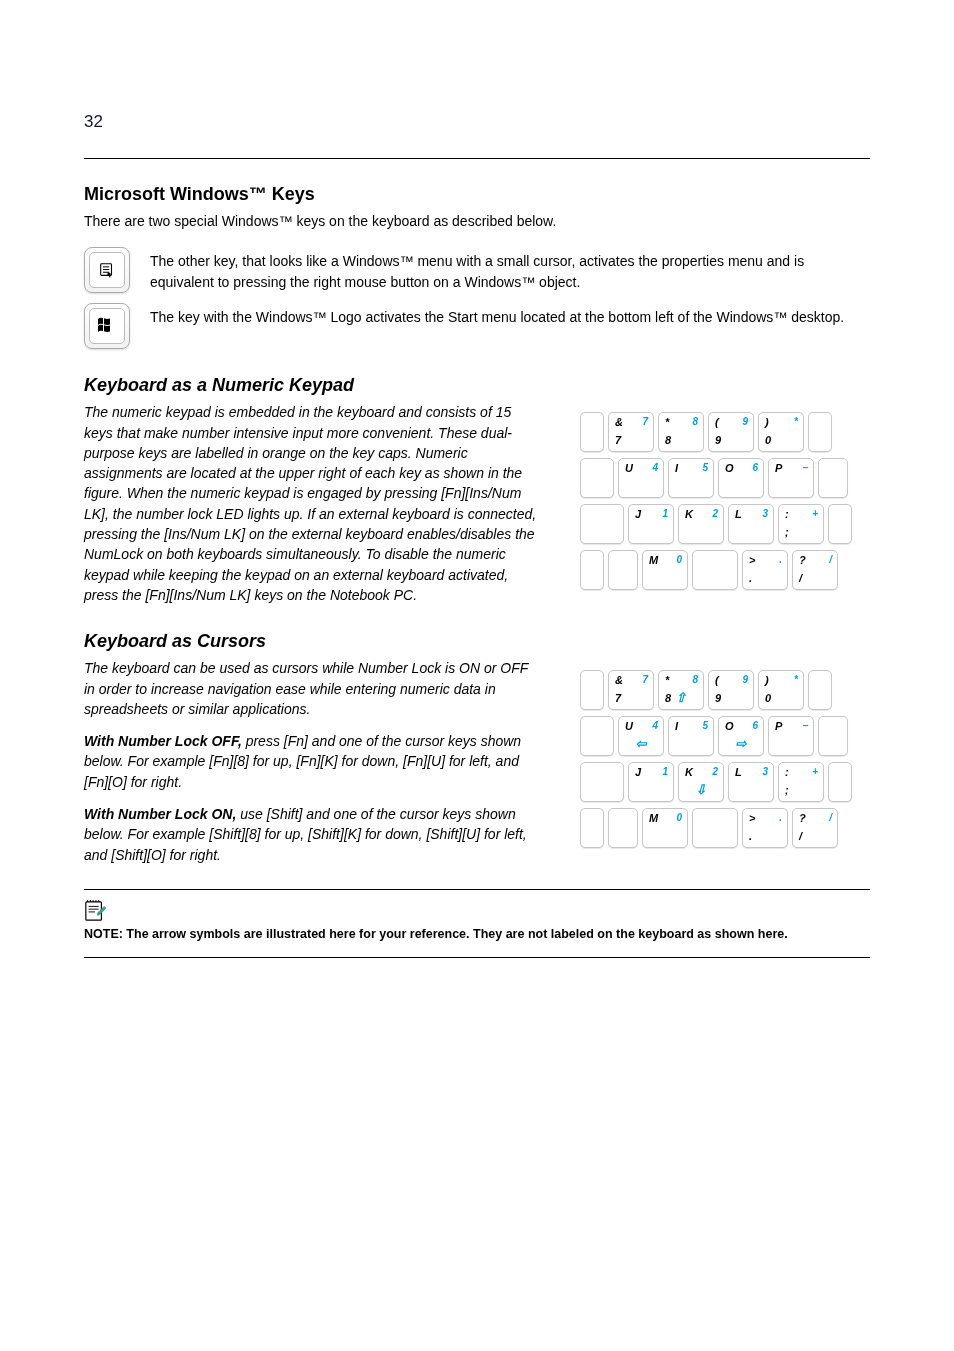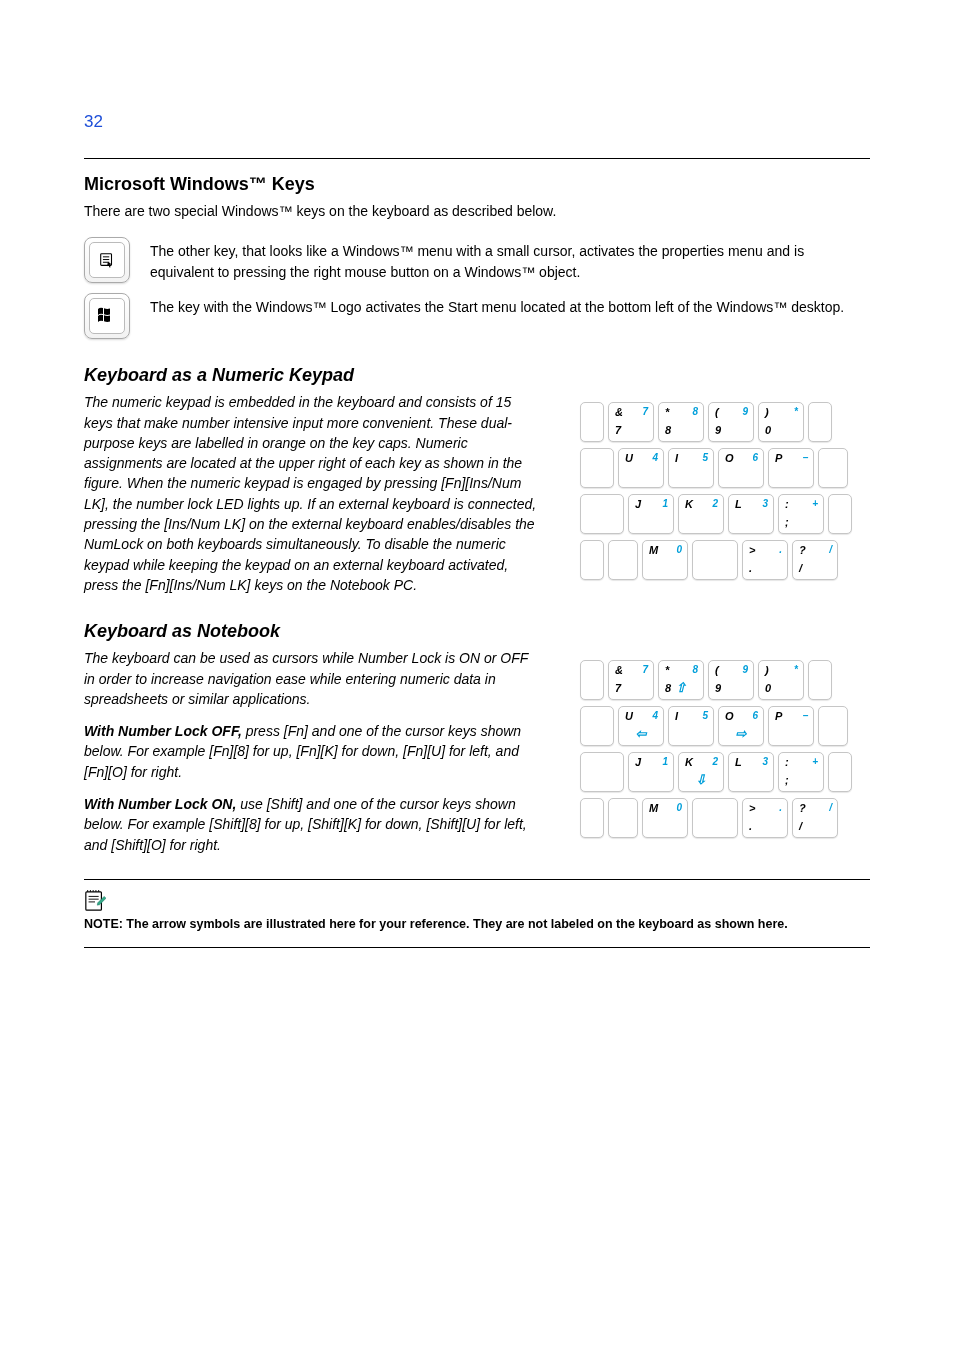--- a/index.html
+++ b/index.html
@@ -14,32 +14,32 @@
   }
   .page {
     padding: 110px 80px 40px 80px;
     position: relative;
   }
   .page-number {
     position: absolute;
     top: 112px;
     left: 84px;
     font-size: 17px;
-    color: #1d4ed8;
+    color: #0f172a;
   }
   .hr-top {
     border-top: 1.5px solid #000;
     margin-left: 4px;
     margin-right: 4px;
     margin-top: 48px;
   }
   .section-title {
     font-size: 18px;
     font-weight: bold;
-    margin: 15px 4px 6px 4px;
+    margin: 25px 4px 6px 4px;
   }
   .body-text {
     font-size: 14px;
     line-height: 1.45;
     margin: 4px 4px 16px 4px;
   }
   .row-with-key {
     display: flex;
     align-items: flex-start;
     margin: 10px 4px 0 4px;
@@ -312,21 +312,21 @@
           <div class="kp-key kp-norm">
               <span class="kp-label-top">?</span>
               <span class="kp-label-main">/</span>
               <span class="kp-label-alt">/</span>
             </div>
         </div>
       </div>
     </div>
   </div>
 
-  <div class="sub-title">Keyboard as Notebook</div>
+  <div class="sub-title">Keyboard as Cursors</div>
   <div class="two-col">
     <div class="left">
       <div class="body-text" style="margin:0 0 12px 0;">The keyboard can be used as cursors while Number Lock is ON or OFF in order to increase navigation ease while entering numeric data in spreadsheets or similar applications.</div>
       <div class="body-text" style="margin:12px 0 12px 0;">
         <b>With Number Lock OFF,</b>
         <span id="numoff-rest"> press [Fn] and one of the cursor keys shown below. For example [Fn][8] for up, [Fn][K] for down, [Fn][U] for left, and [Fn][O] for right.</span>
       </div>
       <div class="body-text" style="margin:0;">
         <b>With Number Lock ON,</b>
         <span id="numon-rest"> use [Shift] and one of the cursor keys shown below. For example [Shift][8] for up, [Shift][K] for down, [Shift][U] for left, and [Shift][O] for right.</span>

